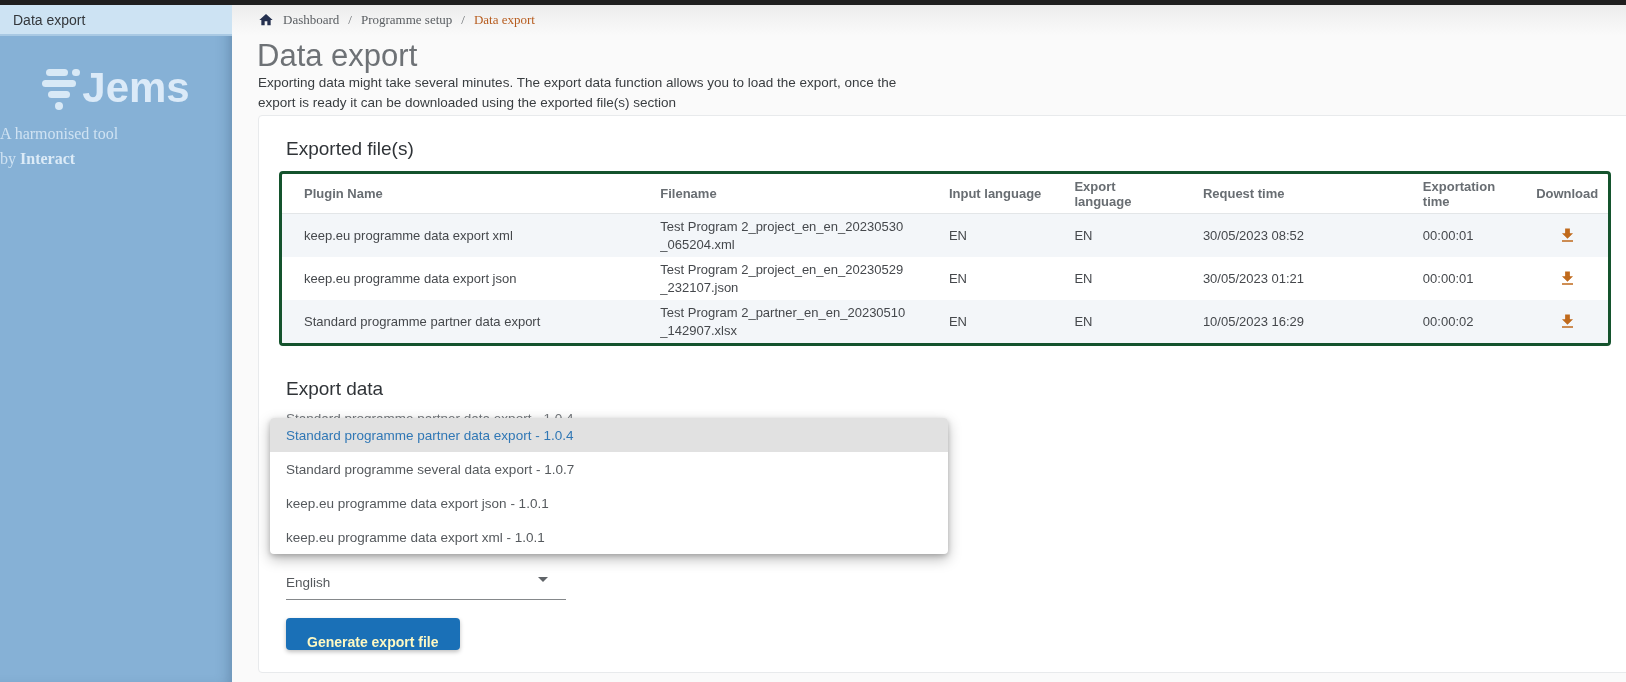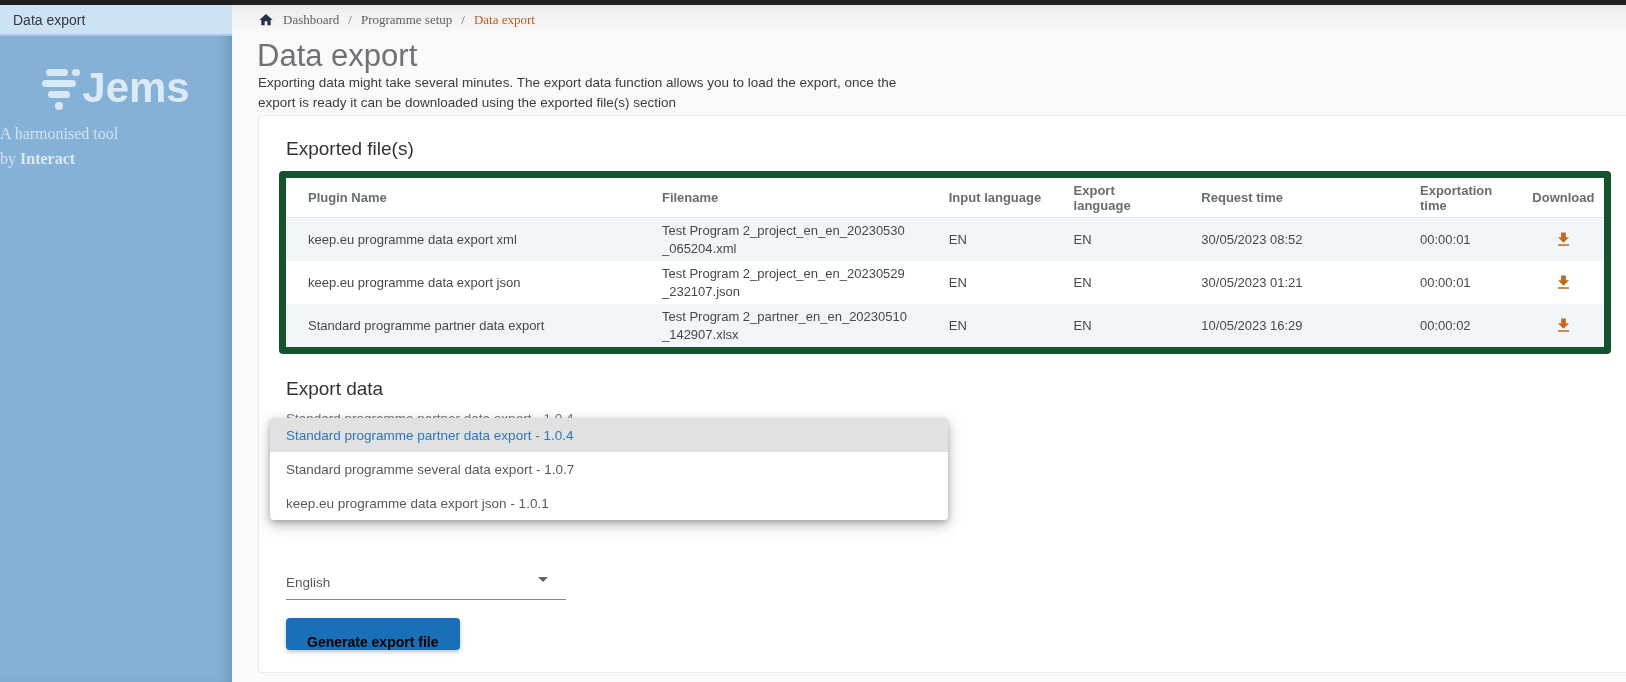--- a/index.html
+++ b/index.html
@@ -42,21 +42,21 @@
   .page-desc{position:absolute;left:258px;top:73px;width:668px;font-size:13.5px;color:#393d40;line-height:1.45;}
 
   
   .card{position:absolute;left:258px;top:115px;width:1388px;height:558px;background:#ffffff;
         border:1px solid #e8eaec;border-radius:4px;box-sizing:border-box;}
   .section-h{position:absolute;left:27px;font-size:19px;color:#303438;}
   .h-files{top:22px;}
   .h-export{top:262px;}
 
   
-  .ftable{position:absolute;left:20px;top:55px;width:1332px;border:7px solid #14532d;
+  .ftable{position:absolute;left:20px;top:55px;width:1332px;border:3px solid #14532d;
           border-radius:4px;box-sizing:border-box;overflow:hidden;background:#fff;}
   .trow{display:flex;align-items:stretch;}
   .trow.head{border-bottom:1px solid #e3e6e8;}
   .tcell{box-sizing:border-box;padding:0 8px 0 22px;display:flex;align-items:center;font-size:13px;color:#45484c;}
   .trow.head .tcell{font-weight:700;color:#686d72;height:39px;}
   .trow.body{min-height:43px;}
   .trow.body:nth-child(even){background:#f3f6f9;}
   .col-plugin{width:358px;}
   .col-file{width:290px;}
   .col-file .fname{width:250px;line-height:1.35;word-break:break-all;}
@@ -72,21 +72,21 @@
                    font-size:13.5px;color:#75797d;line-height:21px;}
 
   
   .lang-field{position:absolute;left:27px;top:453px;width:280px;height:30px;border-bottom:1px solid #85888b;cursor:pointer;}
   .lang-value{position:absolute;left:0;top:6px;font-size:13.5px;color:#55595d;}
   .caret{position:absolute;right:18px;top:8px;width:0;height:0;border-left:5px solid transparent;
          border-right:5px solid transparent;border-top:5px solid #606468;}
 
   
   .gen-btn{position:absolute;left:27px;top:502px;height:23px;padding:16px 21px;background:#1a70b7;
-           border:none;border-radius:4px;color:#000000;font-size:14px;font-weight:700;
+           border:none;border-radius:4px;color:#fef9c3;font-size:14px;font-weight:700;
            font-family:"Liberation Sans","DejaVu Sans",sans-serif;cursor:pointer;
            box-shadow:0 2px 4px rgba(0,0,0,.25);}
 
   
   .dd-panel{position:absolute;left:270px;top:418px;width:678px;background:#ffffff;border-radius:4px;
             box-shadow:0 5px 14px rgba(0,0,0,.28), 0 2px 5px rgba(0,0,0,.18);z-index:20;overflow:hidden;}
   .dd-opt{height:34px;display:flex;align-items:center;padding-left:16px;font-size:13.5px;color:#55595d;cursor:pointer;}
   .dd-opt.selected{background:#e1e1e1;color:#3077b5;}
 </style>
 </head>
@@ -199,15 +199,16 @@
       <span class="caret"></span>
     </div>
 
     <button class="gen-btn">Generate export file</button>
   </div>
 
   <div class="dd-panel" id="ddpanel">
       <div class="dd-opt selected">Standard programme partner data export - 1.0.4</div>
       <div class="dd-opt">Standard programme several data export - 1.0.7</div>
       <div class="dd-opt">keep.eu programme data export json - 1.0.1</div>
+      <div class="dd-opt">keep.eu programme data export xml - 1.0.1</div>
     </div>
 
 </div>
 
 </body></html>

